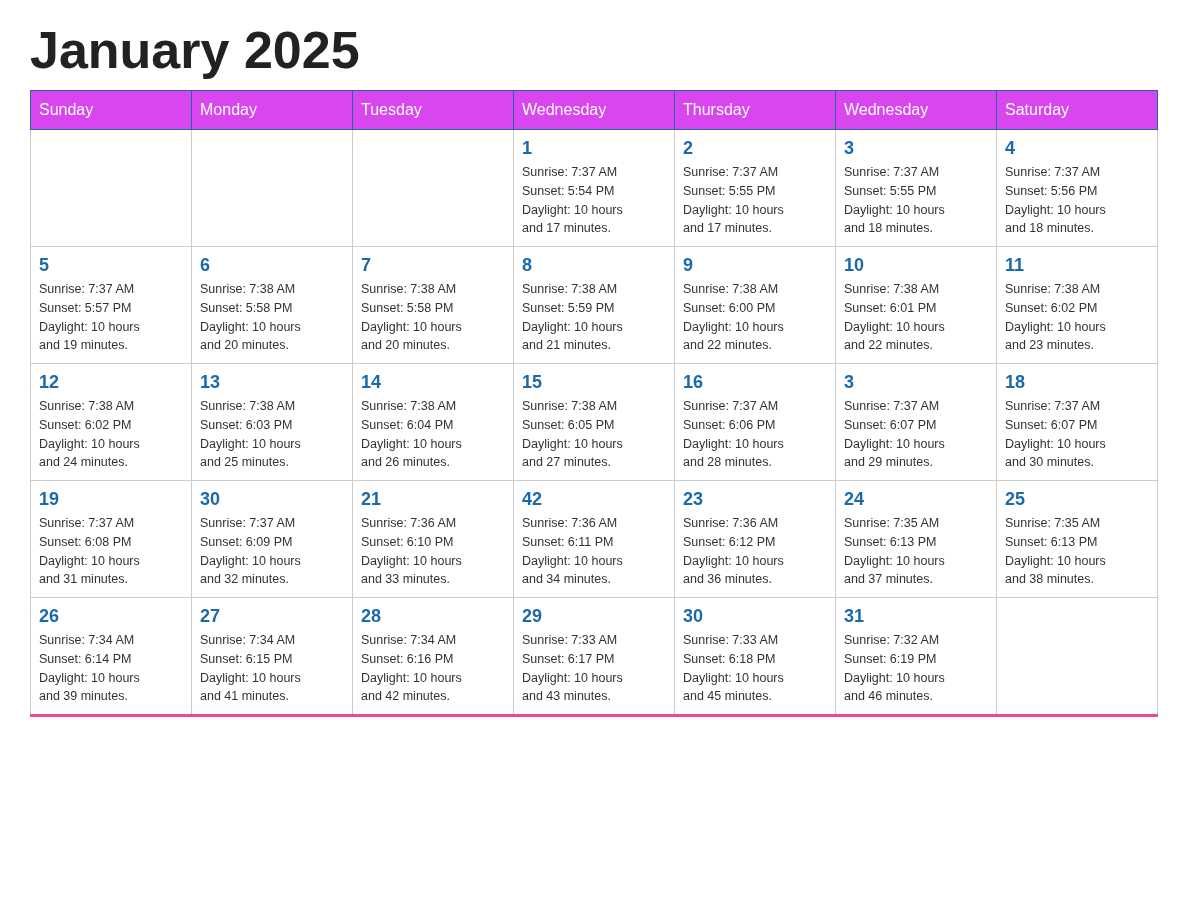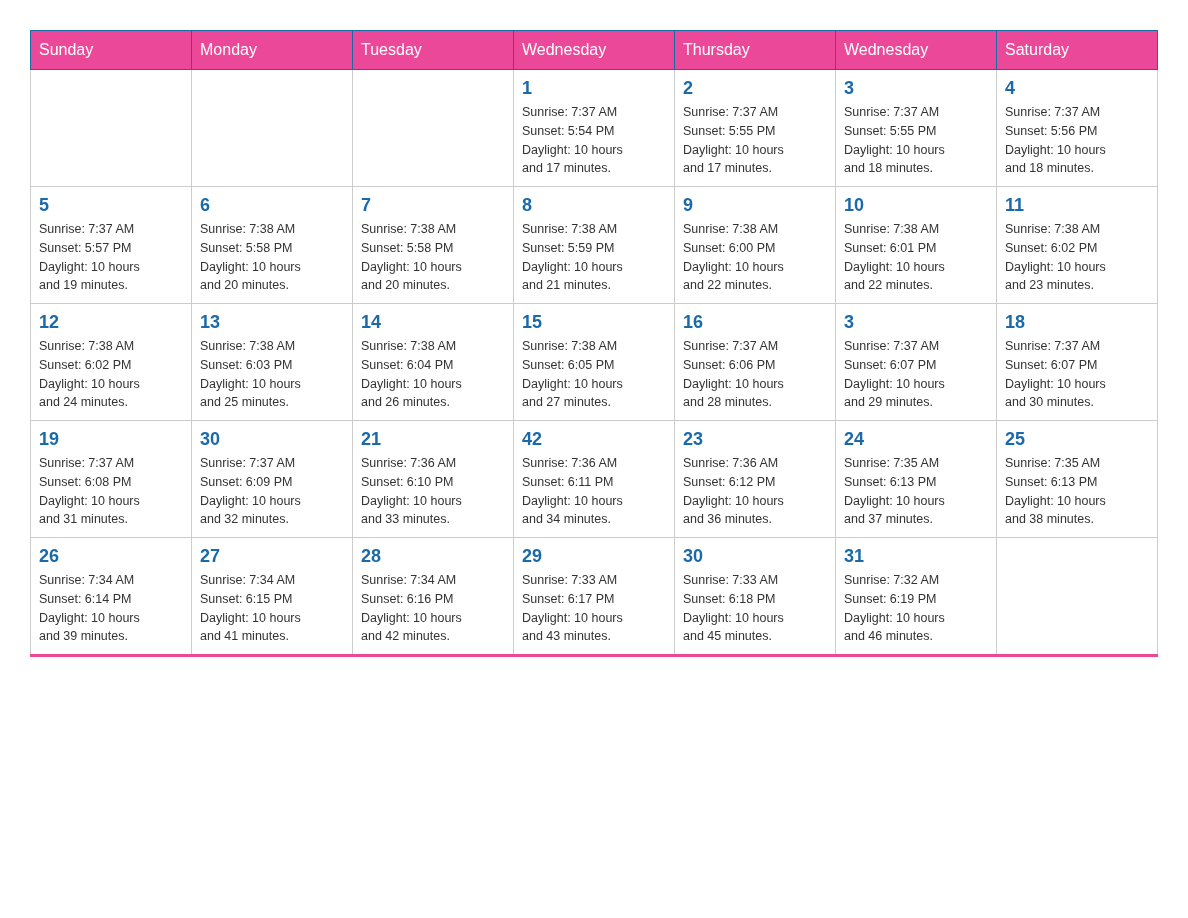--- a/index.html
+++ b/index.html
@@ -62,21 +62,21 @@
       font-size: 22px;
       color: #555;
       margin-top: 2px;
     }
     .calendar-table {
       width: 100%;
       border-collapse: collapse;
       margin-top: 5px;
     }
     .calendar-table th {
-      background-color: #ec4899;
+      background-color: #d946ef;
       color: white;
       padding: 10px 8px;
       font-size: 16px;
       font-weight: normal;
       text-align: left;
       border: 1px solid #1a6aaa;
     }
     .calendar-table td {
       border: 1px solid #ccc;
       padding: 8px 8px;
@@ -103,20 +103,21 @@
     }
     tr:last-child td {
       border-bottom: 3px solid #ec4899;
     }
   </style>
 </head>
 <body>
 
 <div class="header">
   <div class="title-section">
+    <div class="calendar-title">January 2025</div>
   </div>
 </div>
 
 <table class="calendar-table">
   <thead>
     <tr>
     <th>Sunday</th>
         <th>Monday</th>
         <th>Tuesday</th>
         <th>Wednesday</th>

